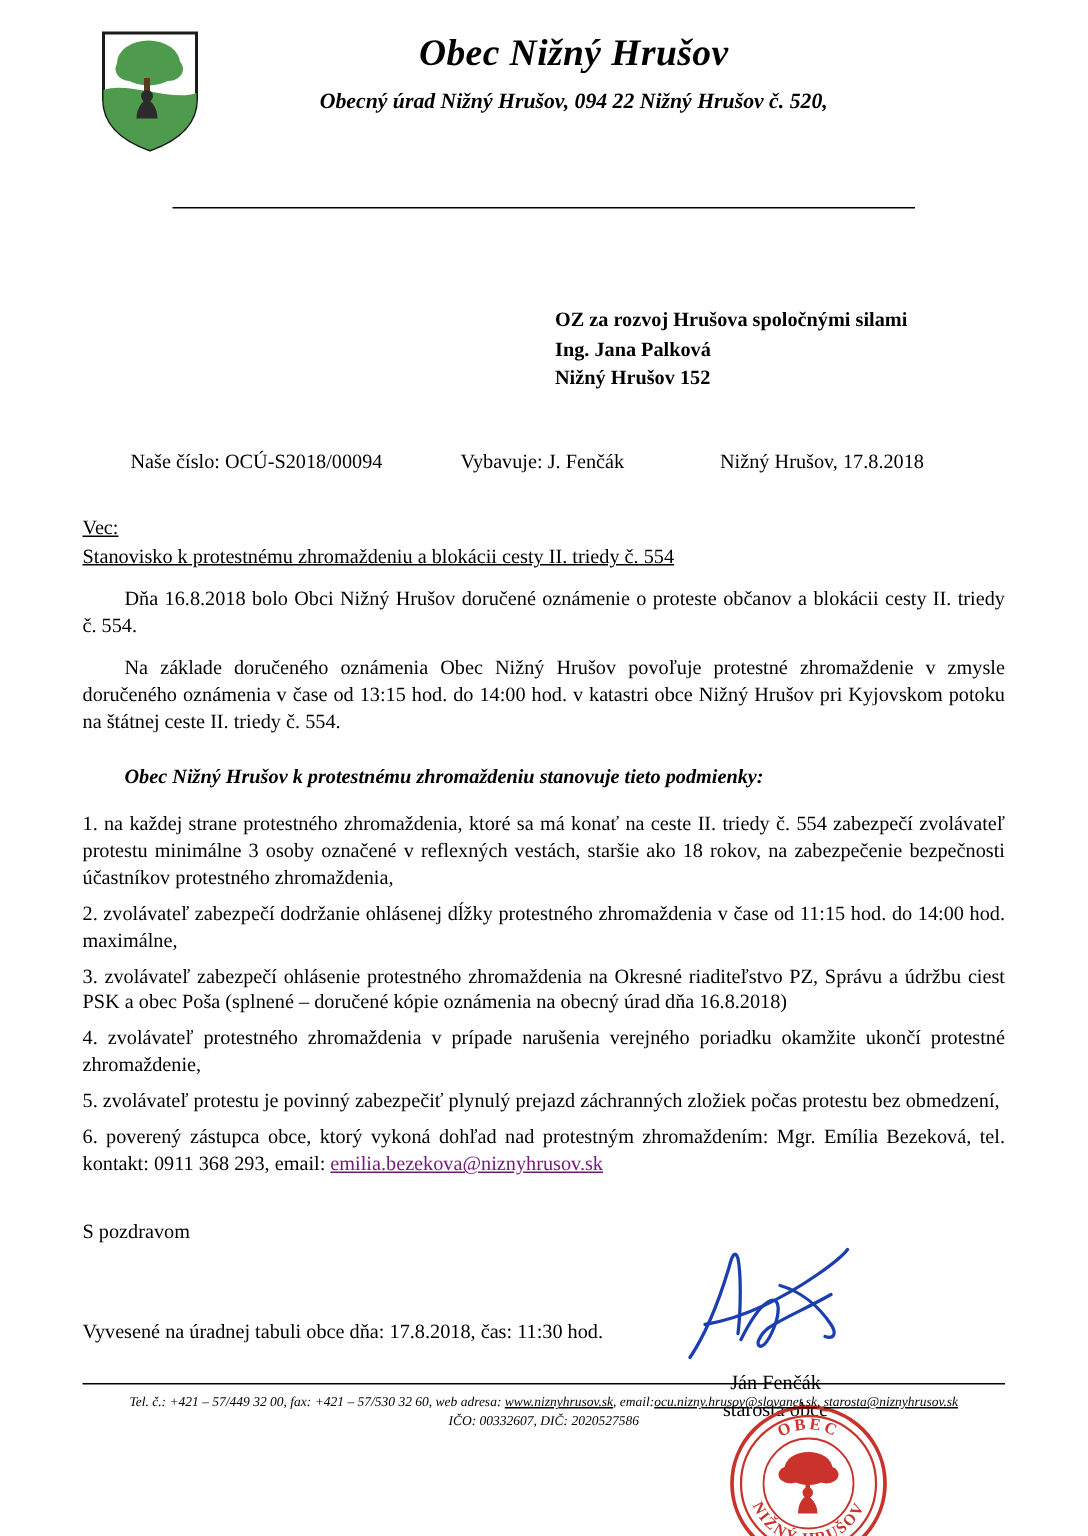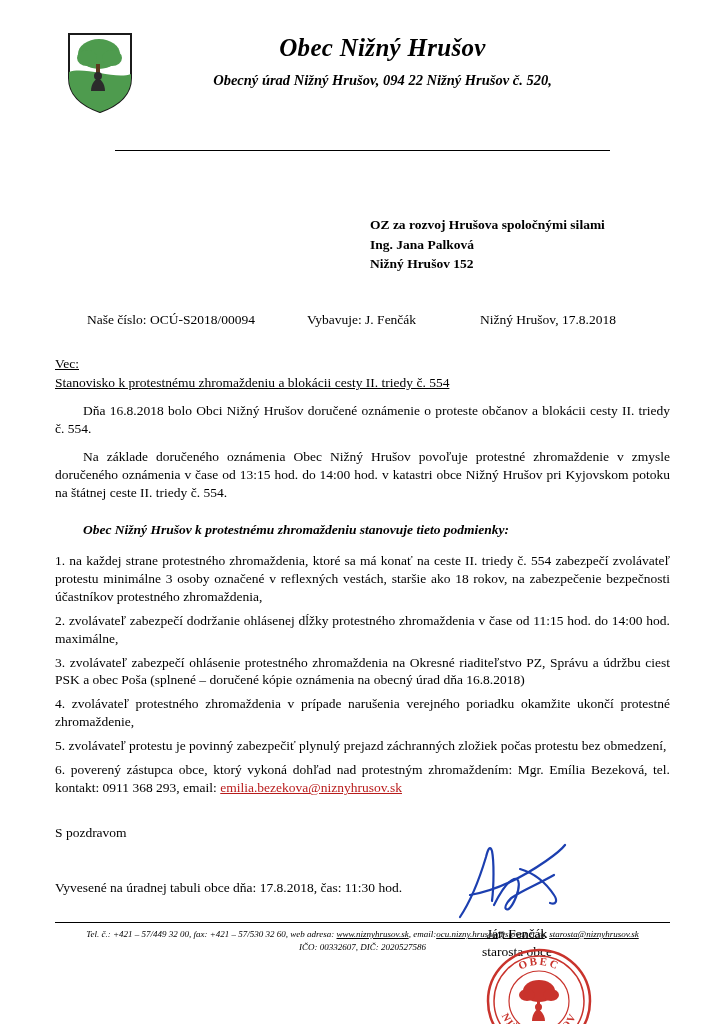--- a/index.html
+++ b/index.html
@@ -15,21 +15,21 @@
     color: #000000;
     overflow: hidden;
   }
 
   .page {
     position: absolute;
     left: 0; top: 0;
     width: 725px;
     height: 854px;
     box-sizing: border-box;
-    padding: 12px 55px;
+    padding: 0 55px;
   }
 
   
   .header {
     position: relative;
     padding-top: 22px;
     height: 98px;
   }
   .crest {
     position: absolute;
@@ -111,21 +111,21 @@
   }
 
   .cond-list { margin-top: 14px; }
   .cond {
     font-size: 13.5px;
     line-height: 1.33;
     text-align: justify;
     margin-top: 6px;
   }
   .email-link {
-    color: #b91c1c;
+    color: #701a75;
     text-decoration: underline;
   }
 
   .greeting {
     margin-top: 28px;
     font-size: 13.5px;
   }
 
   
   .sig-block {

